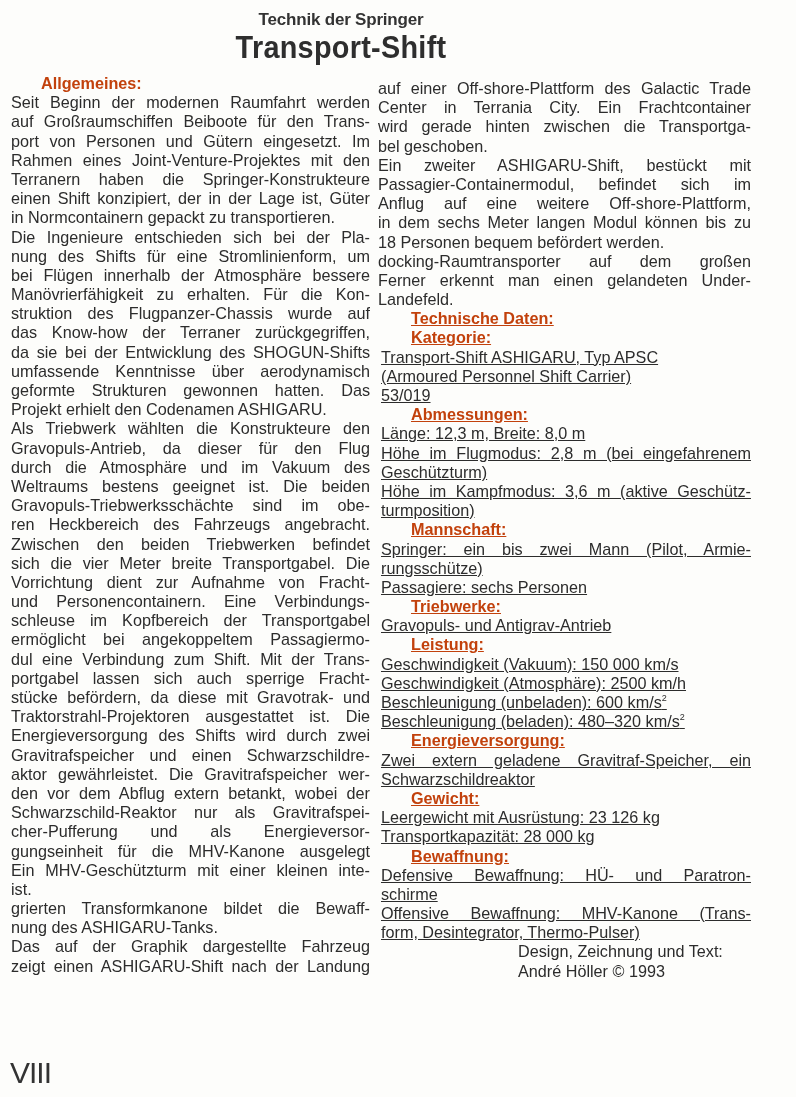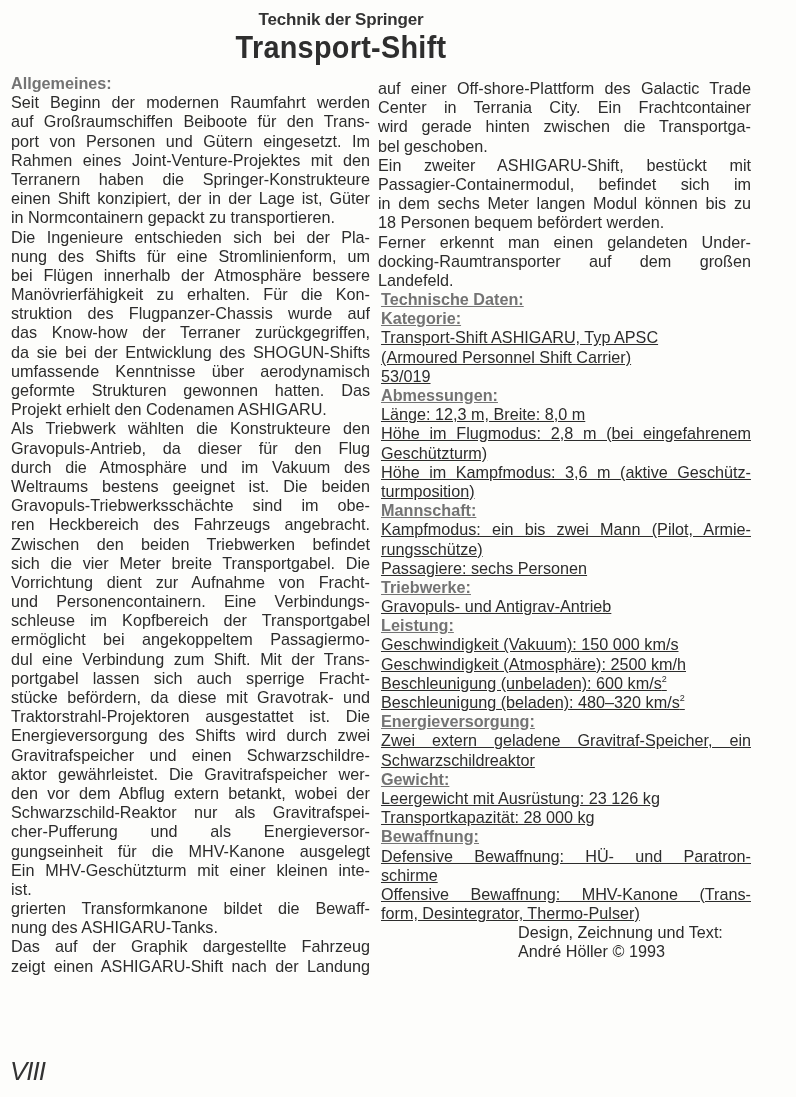--- a/index.html
+++ b/index.html
@@ -58,39 +58,39 @@
     height: 19.2px;
   }
   .just {
     text-align: justify;
     text-align-last: justify;
     white-space: normal;
     overflow: hidden;
   }
   .heading {
     font-weight: bold;
-    color: #737373;
+    color: #c2410c;
+    margin-left: 30px;
   }
   .ind { padding-left: 3px; text-decoration: underline; }
   .credit {
     padding-left: 140px;
   }
   sup {
     font-size: 9px;
     line-height: 0;
     vertical-align: 7px;
   }
   .page-num {
     position: absolute;
     left: 10px;
     top: 1056px;
-    font-size: 26px;
+    font-size: 30px;
     color: #333;
     letter-spacing: -1px;
-    font-style: italic;
   }
 </style>
 </head>
 <body>
 
 <div class="header">
   <div class="kicker">Technik der Springer</div>
   <div class="title">Transport-Shift</div>
 </div>
 
@@ -147,45 +147,46 @@
 </div>
 
 <div class="col col-right">
   <div id="right-intro">
       <div class="line just"><span>auf einer Off-shore-Plattform des Galactic Trade</span></div>
       <div class="line just"><span>Center in Terrania City. Ein Frachtcontainer</span></div>
       <div class="line just"><span>wird gerade hinten zwischen die Transportga-</span></div>
       <div class="line"><span>bel geschoben.</span></div>
       <div class="line just"><span>Ein zweiter ASHIGARU-Shift, bestückt mit</span></div>
       <div class="line just"><span>Passagier-Containermodul, befindet sich im</span></div>
+      <div class="line just"><span>Anflug auf eine weitere Off-shore-Plattform,</span></div>
       <div class="line just"><span>in dem sechs Meter langen Modul können bis zu</span></div>
       <div class="line"><span>18 Personen bequem befördert werden.</span></div>
+      <div class="line just"><span>docking-Raumtransporter auf dem großen</span></div>
       <div class="line just"><span>Ferner erkennt man einen gelandeten Under-</span></div>
-      <div class="line just"><span>docking-Raumtransporter auf dem großen</span></div>
       <div class="line"><span>Landefeld.</span></div>
     </div>
   <div class="line heading ind">Technische Daten:</div>
   <div id="right-sections">
       <div>
         <div class="line heading ind">Kategorie:</div>
         <div class="line ind"><span>Transport-Shift ASHIGARU, Typ APSC</span></div>
         <div class="line ind"><span>(Armoured Personnel Shift Carrier)</span></div>
         <div class="line ind"><span>53/019</span></div>
       </div>
       <div>
         <div class="line heading ind">Abmessungen:</div>
         <div class="line ind"><span>Länge: 12,3 m, Breite: 8,0 m</span></div>
         <div class="line just ind"><span>Höhe im Flugmodus: 2,8 m (bei eingefahrenem</span></div>
         <div class="line ind"><span>Geschützturm)</span></div>
         <div class="line just ind"><span>Höhe im Kampfmodus: 3,6 m (aktive Geschütz-</span></div>
         <div class="line ind"><span>turmposition)</span></div>
       </div>
       <div>
         <div class="line heading ind">Mannschaft:</div>
-        <div class="line just ind"><span>Kampfmodus: ein bis zwei Mann (Pilot, Armie-</span></div>
+        <div class="line just ind"><span>Springer: ein bis zwei Mann (Pilot, Armie-</span></div>
         <div class="line ind"><span>rungsschütze)</span></div>
         <div class="line ind"><span>Passagiere: sechs Personen</span></div>
       </div>
       <div>
         <div class="line heading ind">Triebwerke:</div>
         <div class="line ind"><span>Gravopuls- und Antigrav-Antrieb</span></div>
       </div>
       <div>
         <div class="line heading ind">Leistung:</div>
         <div class="line ind"><span>Geschwindigkeit (Vakuum): 150 000 km/s</span></div>

